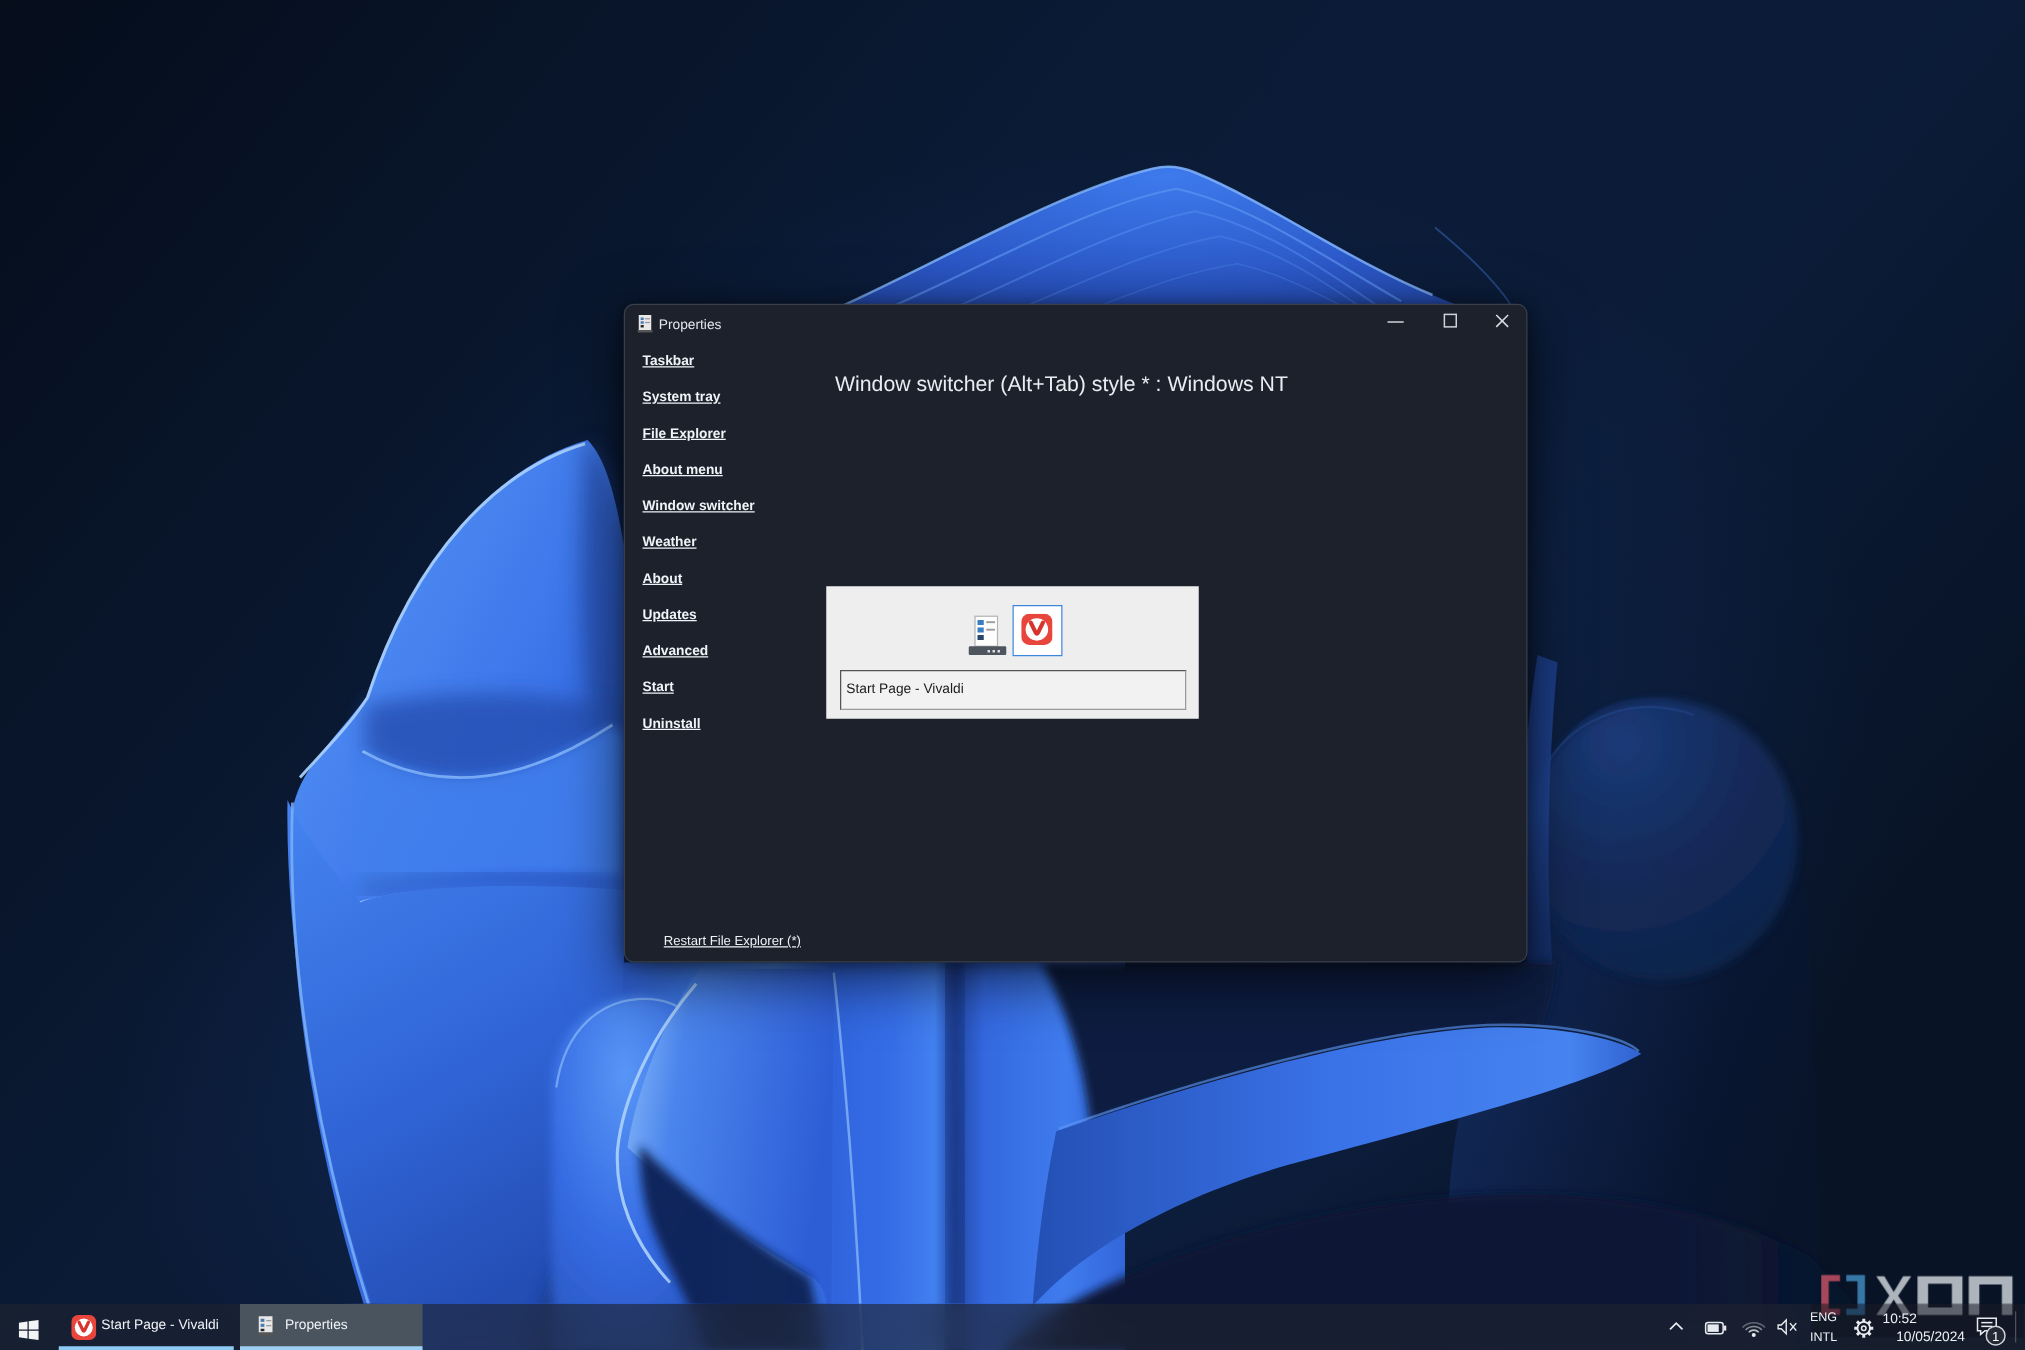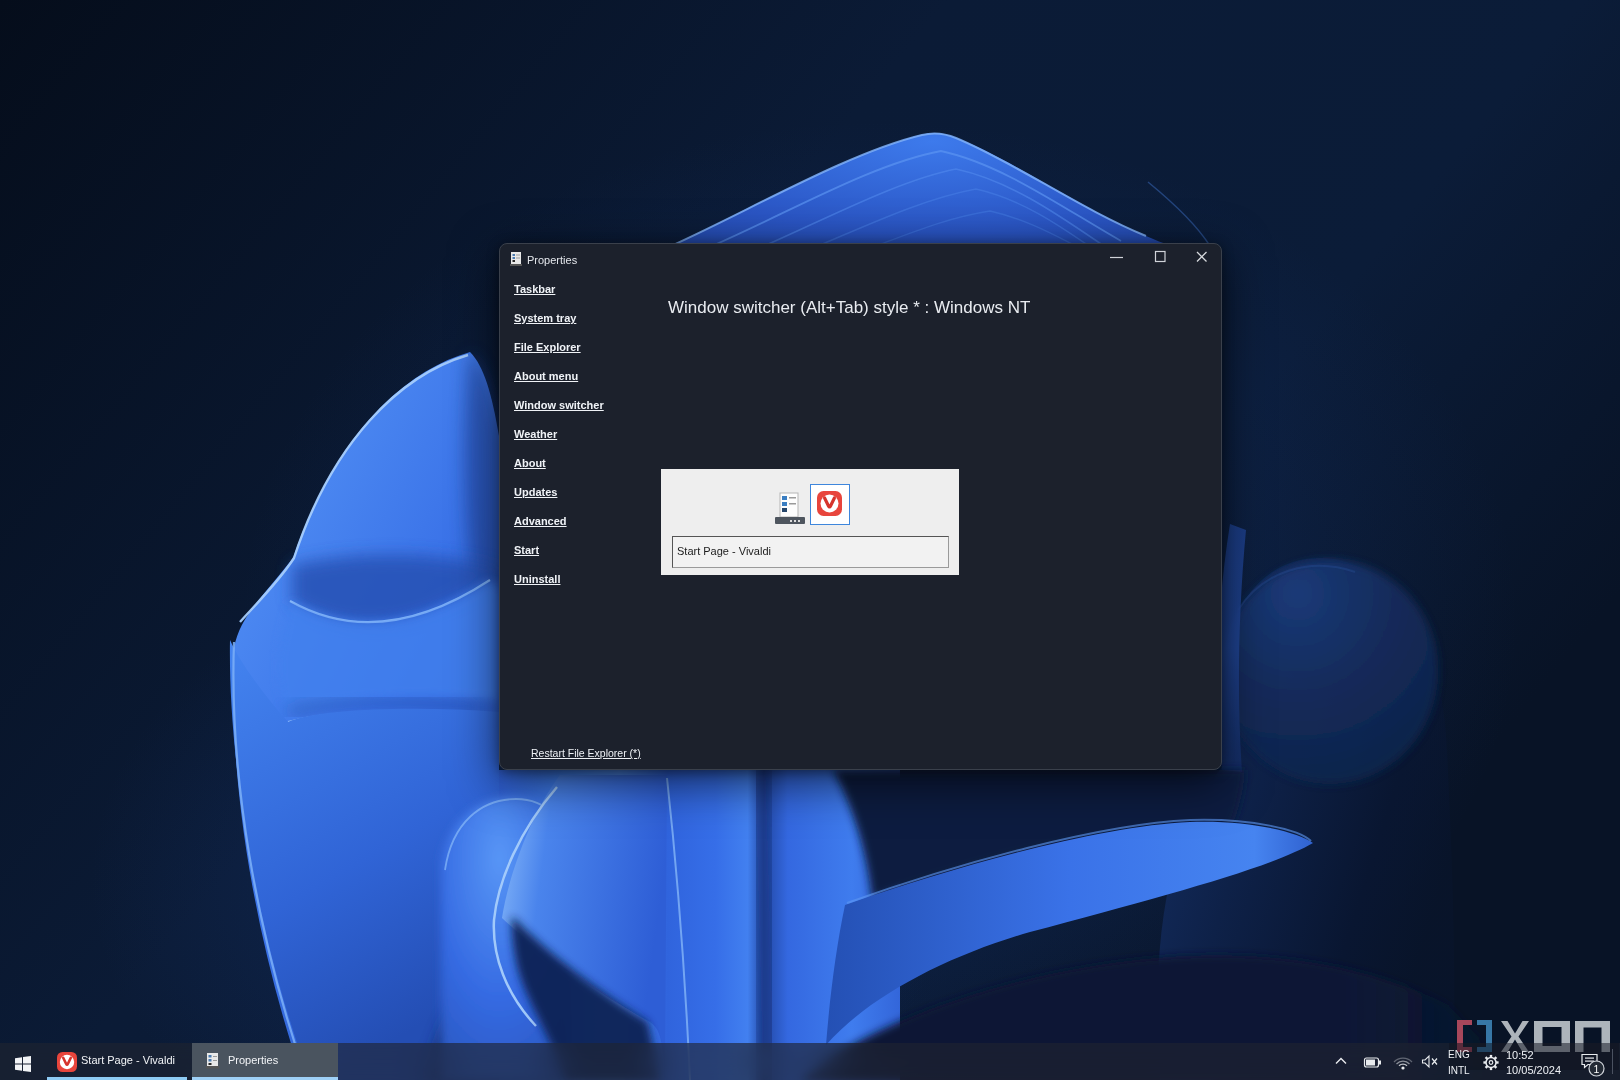--- a/index.html
+++ b/index.html
@@ -300,21 +300,21 @@
         <line x1="-3.5" y1="-3.5" x2="-5.4" y2="-5.4"></line>
           <line x1="3.5" y1="-3.5" x2="5.4" y2="-5.4"></line>
         <line x1="-3.5" y1="3.5" x2="-5.4" y2="5.4"></line>
           <line x1="3.5" y1="3.5" x2="5.4" y2="5.4"></line>
       </g>
     </g>
   </svg>
   <div class="trtxt" style="left:1448px;top:6px">ENG</div>
   <div class="trtxt" style="left:1448px;top:22px">INTL</div>
   <div class="trtxt" style="left:1506px;top:6px;width:66px;text-align:left;font-size:11px">10:52</div>
-  <div class="trtxt" style="left:1506px;top:20.5px;width:66px;text-align:left;font-size:11px">10/05/2024</div>
+  <div class="trtxt" style="left:1506px;top:20.5px;width:66px;text-align:right;font-size:11px">10/05/2024</div>
   <svg width="30" height="30" style="position:absolute;left:1580px;top:8px">
     <path d="M 2 3.5 L 17 3.5 L 17 13.5 L 8 13.5 L 4.5 16.5 L 4.5 13.5 L 2 13.5 Z" fill="none" stroke="#e8ebee" stroke-width="1.2"></path>
     <rect x="5" y="6.5" width="9" height="1.2" fill="#e8ebee"></rect>
     <rect x="5" y="9.5" width="9" height="1.2" fill="#e8ebee"></rect>
     <circle cx="16.5" cy="17.5" r="7.5" fill="#232a35" stroke="#cfd3d9" stroke-width="1.2"></circle>
     <text x="16.5" y="21.5" font-size="10.5" fill="#fff" text-anchor="middle">1</text>
   </svg>
   <div style="position:absolute;left:1612px;top:6px;width:1px;height:25px;background:#4a5160"></div>
 </div>
 

